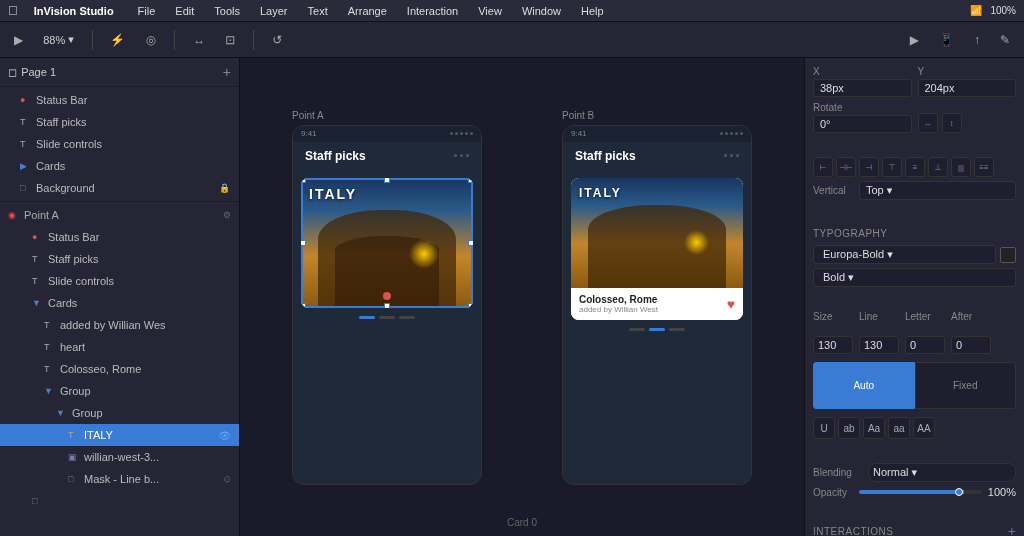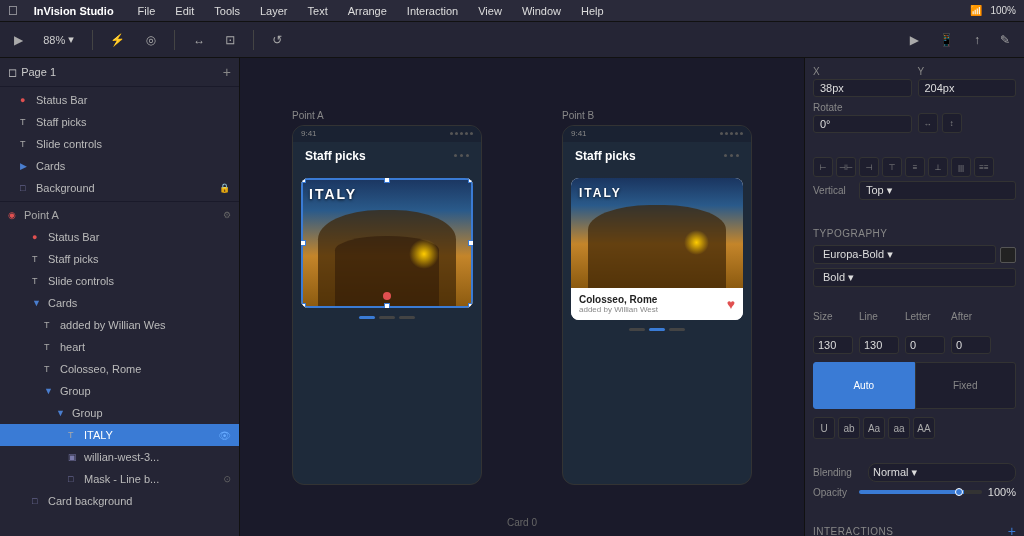--- a/index.html
+++ b/index.html
@@ -596,21 +596,20 @@
         <span class="layer-icon indent-5">▣ </span>
         <span class="name-text">willian-west-3...</span>
       </div>
       <div class="layer-item">
         <span class="layer-icon shape indent-5">□ </span>
         <span class="name-text">Mask - Line b...</span>
         <span style="margin-left:auto; color: #666; font-size:9px;">⊙</span>
       </div>
       <div class="layer-item">
         <span class="layer-icon shape indent-2">□ </span>
-        <span class="name-text">Card background</span>
       </div>
       <div class="layer-item">
         
         
       </div>
 
     </div>
   </div>
 
   <div class="canvas-area">

